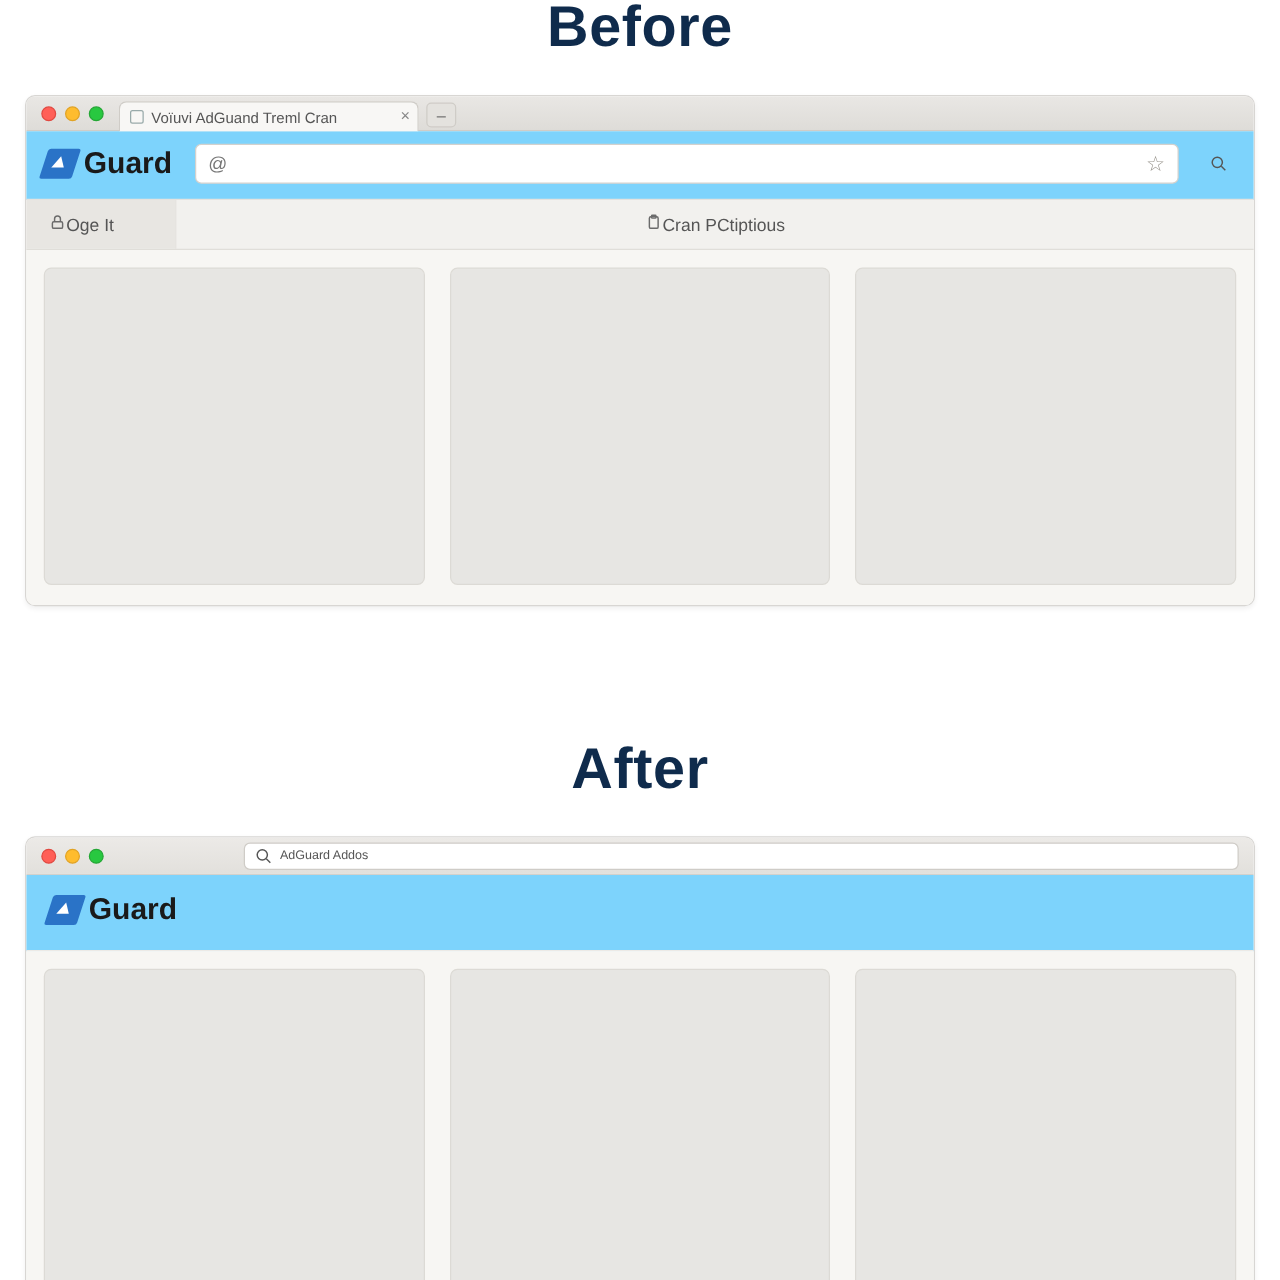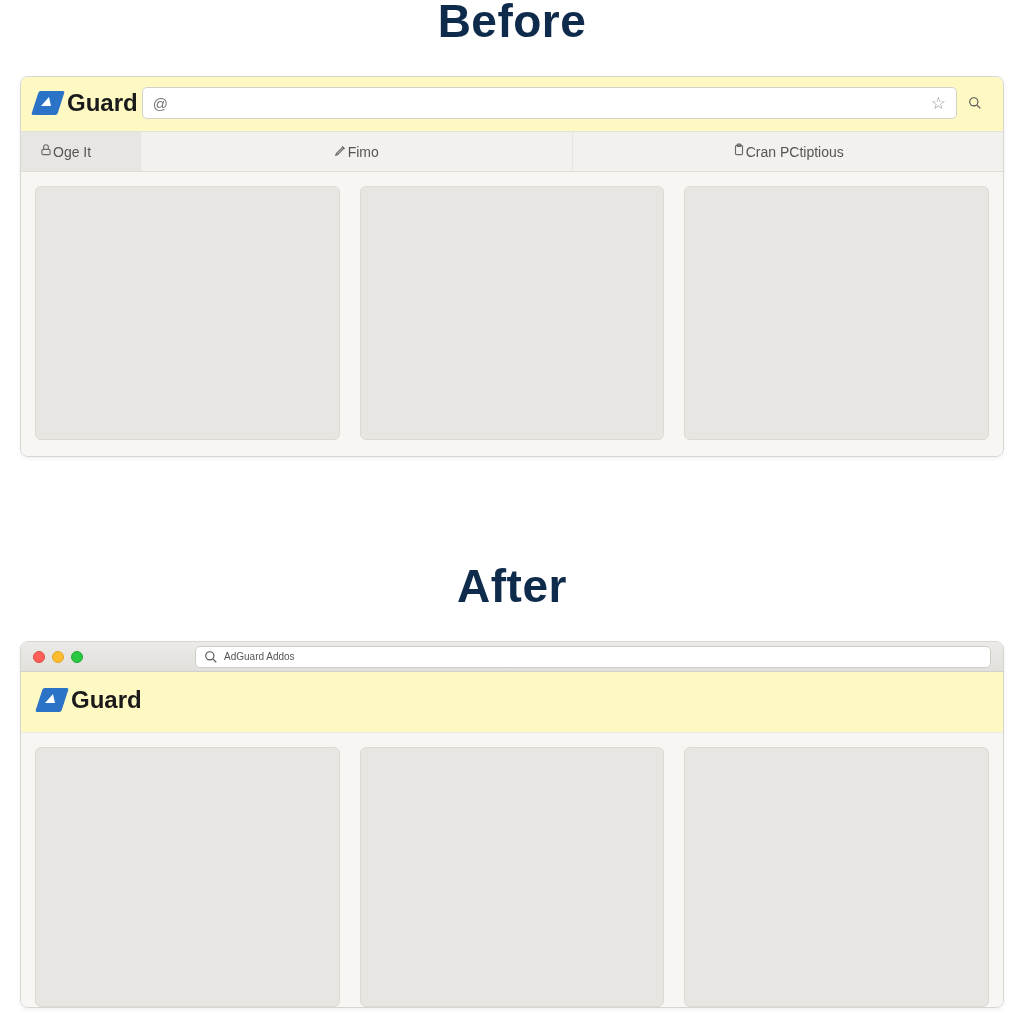--- a/index.html
+++ b/index.html
@@ -84,23 +84,23 @@
     border: 1px solid #cfccc7;
     border-radius: 4px;
     display: flex; align-items: center; justify-content: center;
     font-size: 13px; color: #666;
   }
 
   
   .toolbar {
     display: flex;
     align-items: center;
-    gap: 4px;
+    gap: 18px;
     padding: 10px 14px 12px 14px;
-    background: #fef9c3;
+    background: #7dd3fc;
     border-bottom: 1px solid #e4e2de;
   }
   .brand {
     display: flex; align-items: center; gap: 6px;
     font-weight: 700; font-size: 24px; color: #1a1a1a;
   }
   .brand .logo {
     width: 26px; height: 24px;
     background: #2a73c7;
     transform: skewX(-18deg);
@@ -212,20 +212,33 @@
 
   .svgicon { width: 14px; height: 14px; display: inline-block; }
 </style>
 </head>
 <body>
 
 <div class="heading before">Before</div>
 
 <div class="win before">
 
+  <div class="tabstrip">
+    <div class="traffic">
+      <div class="dot red"></div>
+      <div class="dot yellow"></div>
+      <div class="dot green"></div>
+    </div>
+    <div class="tab">
+      <span class="favicon"></span>
+      <span>Voïuvi AdGuand Treml Cran</span>
+      <span class="close">×</span>
+    </div>
+    <div class="newtab">–</div>
+  </div>
 
   <div class="toolbar">
     <div class="brand">
       <span class="logo"></span>
       <span>Guard</span>
     </div>
     <div class="url">
       <span class="lead">@</span>
       <span class="spacer"></span>
       <span class="star">☆</span>
@@ -244,29 +257,20 @@
         <svg class="svgicon" viewBox="0 0 24 24" fill="none" stroke="currentColor" stroke-width="2">
             <rect x="5" y="11" width="14" height="9" rx="2"></rect>
             <path d="M8 11V7a4 4 0 0 1 8 0v4"></path>
           </svg>
       </span>
       <span>Oge It</span>
     </div>
     <div class="nt">
       <span class="ico">
         <svg class="svgicon" viewBox="0 0 24 24" fill="none" stroke="currentColor" stroke-width="2">
-            <path d="M3 21l3-1 11-11-2-2L4 18l-1 3z"></path>
-            <path d="M14 6l4 4"></path>
-          </svg>
-      </span>
-      <span>Fimo</span>
-    </div>
-    <div class="nt">
-      <span class="ico">
-        <svg class="svgicon" viewBox="0 0 24 24" fill="none" stroke="currentColor" stroke-width="2">
             <rect x="6" y="4" width="12" height="16" rx="2"></rect>
             <rect x="9" y="2" width="6" height="4" rx="1"></rect>
           </svg>
       </span>
       <span>Cran PCtiptious</span>
     </div>
   </div>
 
   <div class="cards">
     <div class="card"></div>

